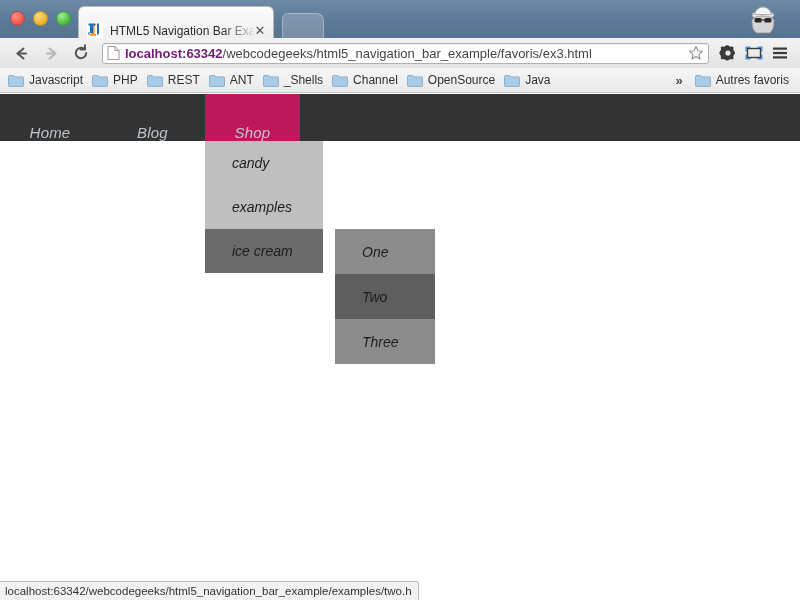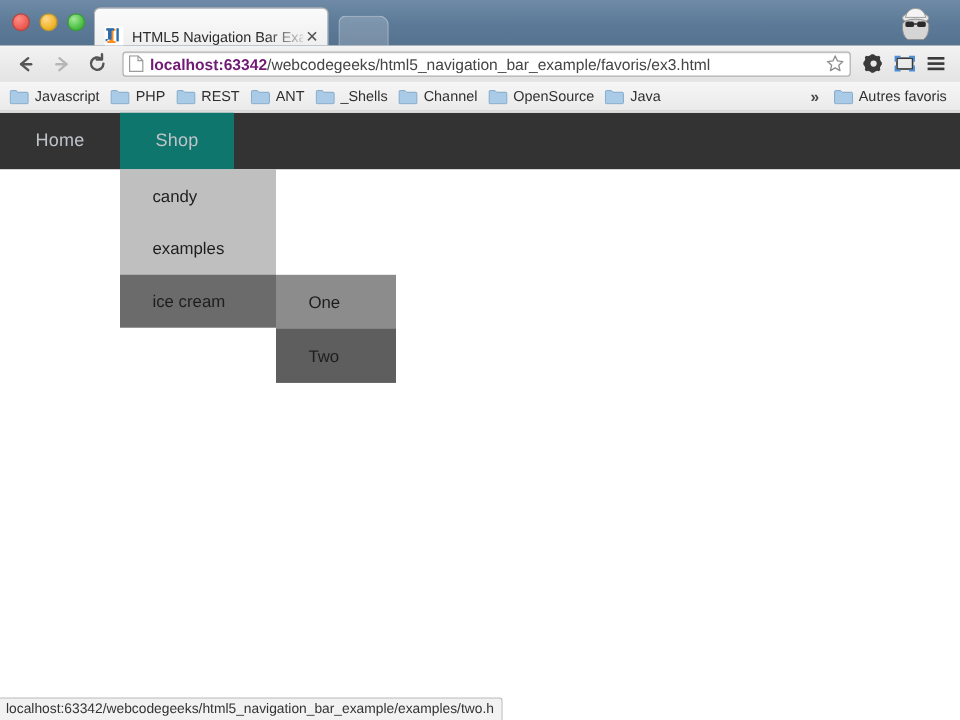--- a/index.html
+++ b/index.html
@@ -151,39 +151,40 @@
     width: 800px; height: 47px;
     background: #333333;
   }
   .nav-list {
     list-style: none; margin: 0; padding: 0;
     display: flex; height: 47px;
   }
   .nav-item {
     position: relative;
     height: 47px;
-    display: flex; align-items: center; justify-content: center;
-    box-sizing: border-box;
+    display: flex; align-items: flex-end; justify-content: center;
+    box-sizing: border-box;
+    font-style: italic;
   }
   .nav-link {
     color: #bfc4c9;
     font-size: 15px;
     text-decoration: none;
     letter-spacing: 0.2px;
   }
   .nav-item.w-home { width: 100px; }
   .nav-item.w-blog { width: 105px; }
-  .nav-item.w-shop { width: 95px; background: #0f766e; }
+  .nav-item.w-shop { width: 95px; background: #be185d; }
   .nav-item.w-news { width: 100px; }
 
   .submenu {
     position: absolute;
     list-style: none; margin: 0; padding: 0;
     background: #bfbfbf;
-    width: 130px;
+    width: 118px;
   }
   .submenu.level1 {
     left: 0; top: 47px;
   }
   .sub-item {
     position: relative;
     height: 44px;
     display: flex; align-items: center;
     padding-left: 27px;
     box-sizing: border-box;
@@ -404,40 +405,46 @@
     </div>
   </div>
 
   <div class="page">
 
     <nav class="navbar">
       <ul class="nav-list">
         <li class="nav-item w-home">
           <a class="nav-link" href="#">Home</a>
         </li>
+        <li class="nav-item w-blog">
+          <a class="nav-link" href="#">Blog</a>
+        </li>
         <li class="nav-item w-shop">
           <a class="nav-link" href="#">Shop</a>
 
           <ul class="submenu level1">
             <li class="sub-item">
               <a class="sub-link" href="#">candy</a>
             </li>
             <li class="sub-item">
               <a class="sub-link" href="#">examples</a>
             </li>
             <li class="sub-item hovered">
               <a class="sub-link" href="#">ice cream</a>
 
               <ul class="submenu level2">
                 <li class="sub-item">
                   <a class="sub-link" href="#">One</a>
                 </li>
                 <li class="sub-item hovered">
                   <a class="sub-link" href="#">Two</a>
                 </li>
+                <li class="sub-item">
+                  <a class="sub-link" href="#">Three</a>
+                </li>
               </ul>
             </li>
           </ul>
         </li>
       </ul>
     </nav>
 
     <div class="status-bubble">localhost:63342/webcodegeeks/html5_navigation_bar_example/examples/two.h</div>
 
   </div>

